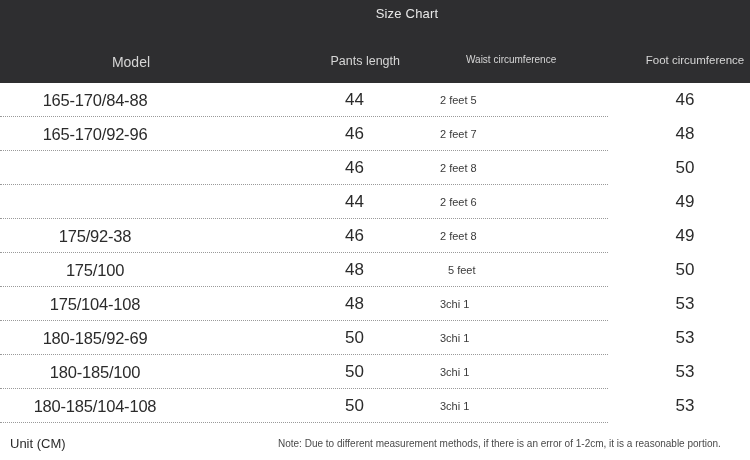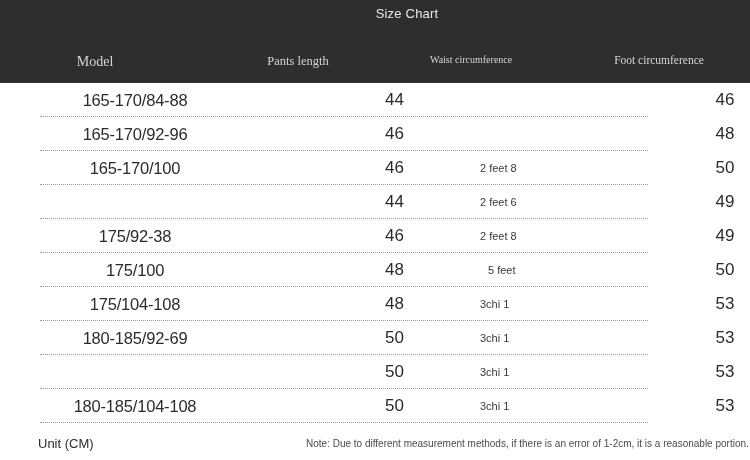--- a/index.html
+++ b/index.html
@@ -51,34 +51,34 @@
     top: 54px;
     width: 750px;
     height: 28px;
   }
 
   .hcell {
     position: absolute;
     color: #d6d6d6;
     font-size: 12.5px;
     white-space: nowrap;
-    font-family: Liberation Serif, serif;
+    font-family: Liberation Sans, sans-serif;
+    margin-left: 36px;
   }
   .hcell.c-model { left: 0; width: 190px; text-align: center; font-size: 14px; }
-  .hcell.c-pants { left: 232px; width: 132px; text-align: center; }
+  .hcell.c-pants { left: 232px; width: 132px; text-align: right; }
   .hcell.c-waist { left: 430px; width: 170px; text-align: left; font-size: 10px; }
   .hcell.c-foot  { left: 594px; width: 130px; text-align: center; font-size: 11.5px; }
 
   
   .table-body {
     position: absolute;
     left: 0;
     top: 83px;
     width: 608px;
-    margin-left: 40px;
   }
 
   .row {
     position: relative;
     height: 34px;
     border-bottom: 1px dotted #9a9a9a;
     box-sizing: border-box;
   }
 
   .cell {
@@ -120,21 +120,20 @@
   
   .cell.c-waist.indent { padding-left: 8px; }
 
   
   .footer {
     position: absolute;
     left: 0;
     top: 432px;
     width: 618px;
     height: 28px;
-    margin-left: 28px;
   }
   .unit-label {
     position: absolute;
     left: 10px;
     top: 4px;
     font-size: 13px;
     color: #2b2b2b;
     font-family: "Liberation Sans", sans-serif;
   }
   .note-text {
@@ -160,29 +159,30 @@
       <div class="hcell c-pants">Pants length</div>
       <div class="hcell c-waist">Waist circumference</div>
       <div class="hcell c-foot">Foot circumference</div>
     </div>
   </div>
 
   <div class="table-body" id="table-body">
       <div class="row">
         <div class="cell c-model">165-170/84-88</div>
         <div class="cell c-pants">44</div>
+        <div class="cell c-waist">2 feet 5</div>
         <div class="cell c-foot">46</div>
       </div>
       <div class="row">
         <div class="cell c-model">165-170/92-96</div>
         <div class="cell c-pants">46</div>
+        <div class="cell c-waist">2 feet 7</div>
         <div class="cell c-foot">48</div>
       </div>
       <div class="row">
-        <div class="cell c-model">165-170/100</div>
         <div class="cell c-pants">46</div>
         <div class="cell c-waist">2 feet 8</div>
         <div class="cell c-foot">50</div>
       </div>
       <div class="row">
         <div class="cell c-pants">44</div>
         <div class="cell c-waist">2 feet 6</div>
         <div class="cell c-foot">49</div>
       </div>
       <div class="row">
@@ -203,20 +203,21 @@
         <div class="cell c-waist">3chi 1</div>
         <div class="cell c-foot">53</div>
       </div>
       <div class="row">
         <div class="cell c-model">180-185/92-69</div>
         <div class="cell c-pants">50</div>
         <div class="cell c-waist">3chi 1</div>
         <div class="cell c-foot">53</div>
       </div>
       <div class="row">
+        <div class="cell c-model">180-185/100</div>
         <div class="cell c-pants">50</div>
         <div class="cell c-waist">3chi 1</div>
         <div class="cell c-foot">53</div>
       </div>
       <div class="row">
         <div class="cell c-model">180-185/104-108</div>
         <div class="cell c-pants">50</div>
         <div class="cell c-waist">3chi 1</div>
         <div class="cell c-foot">53</div>
       </div>

